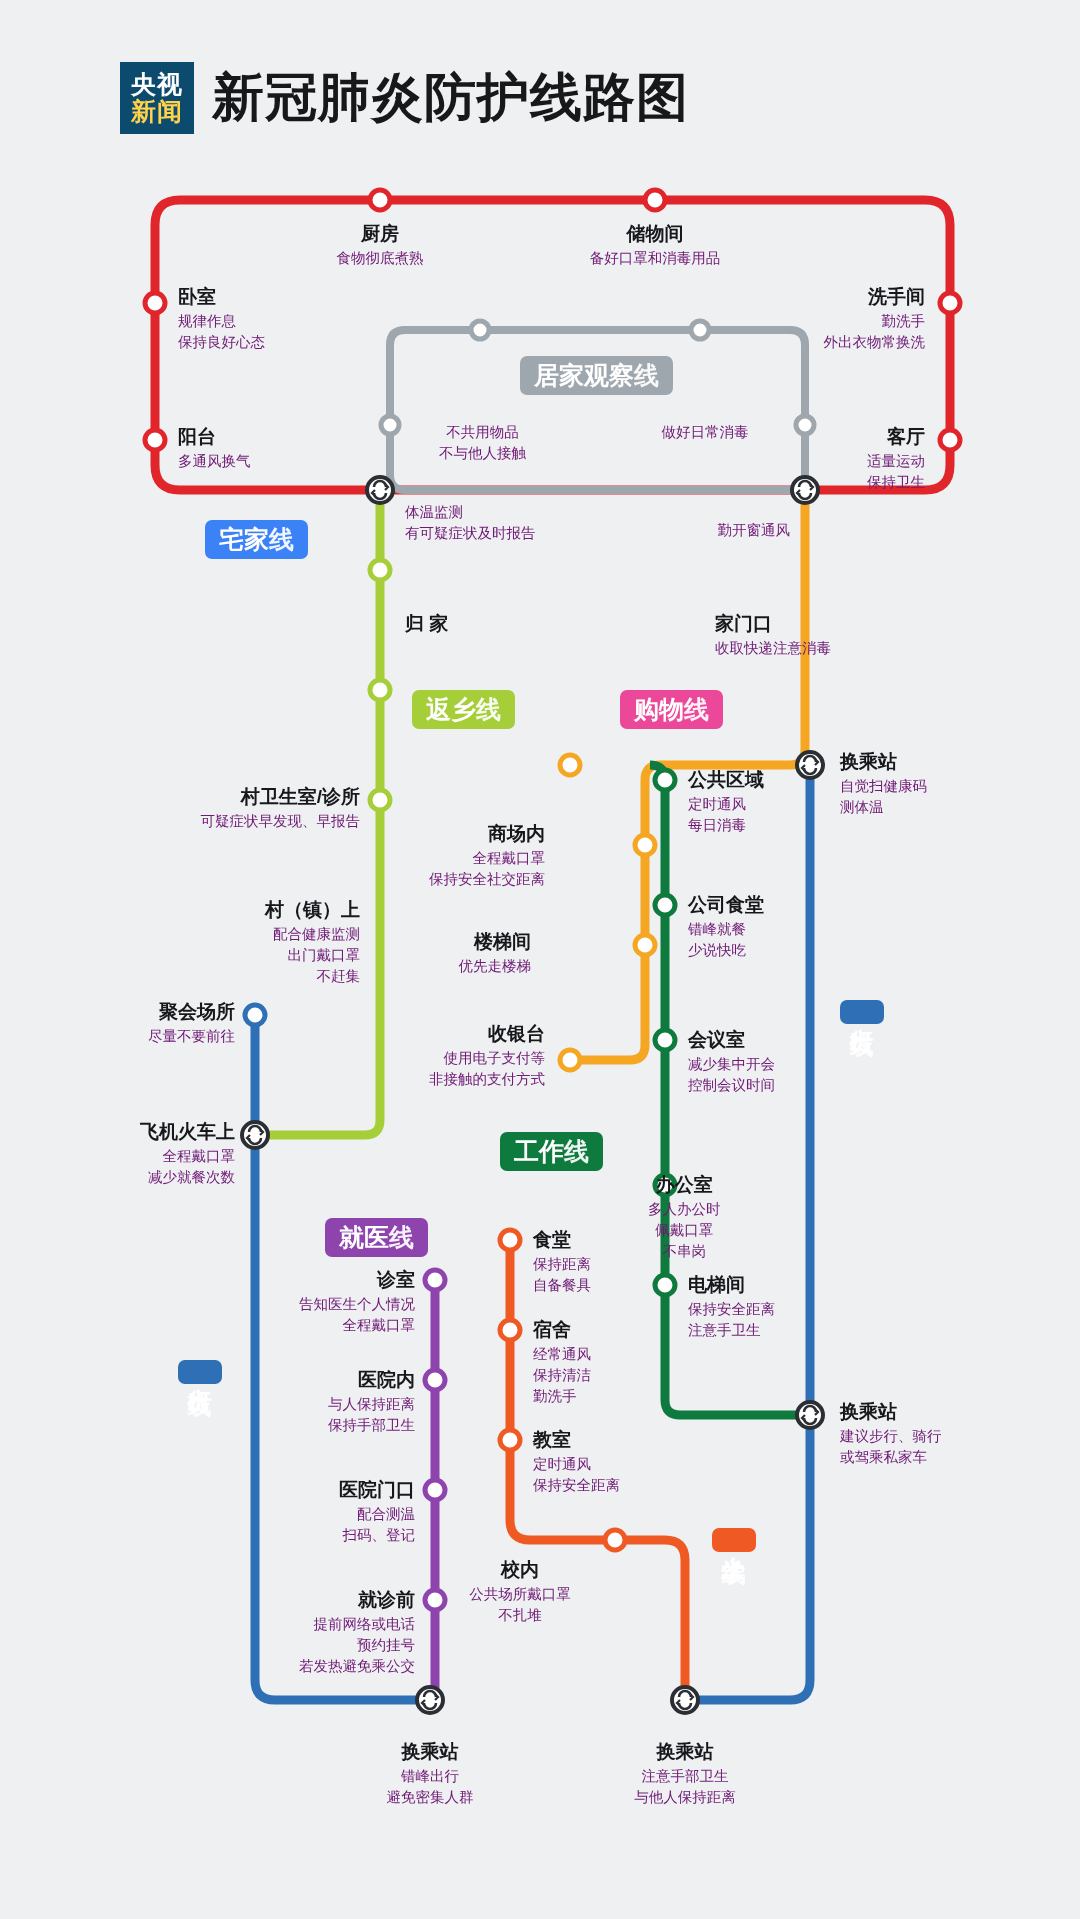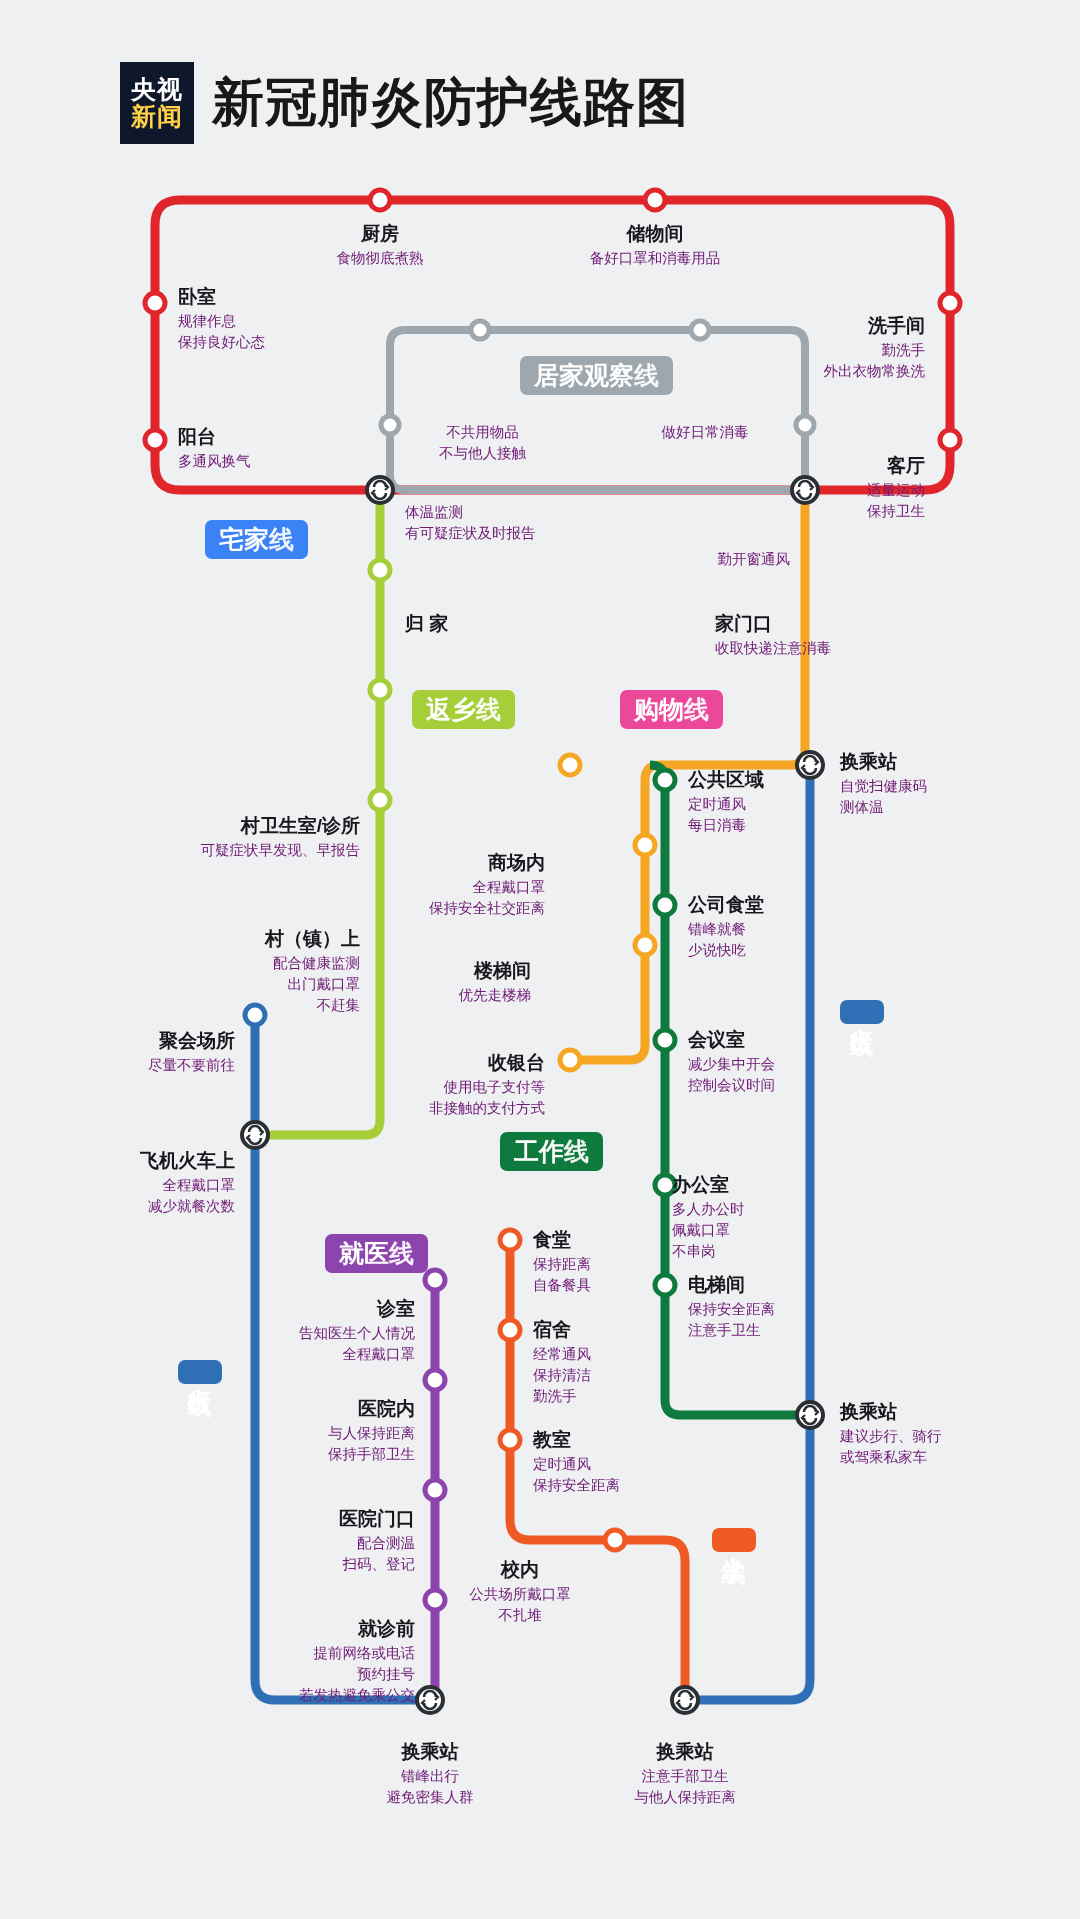--- a/index.html
+++ b/index.html
@@ -9,32 +9,32 @@
     font-family:"Liberation Sans","DejaVu Sans",sans-serif;
     position:relative;
     overflow:hidden;
   }
   .canvas{position:absolute;inset:0;}
   svg.lines{position:absolute;left:0;top:0;width:1080px;height:1919px;}
 
   
   .header{position:absolute;left:120px;top:62px;display:flex;align-items:center;gap:18px;}
   .logo{
-    width:74px;height:82px;background:#0f172a;color:#fff;
+    width:74px;height:72px;background:#0c4a6e;color:#fff;
     display:flex;flex-direction:column;align-items:center;justify-content:center;
     font-size:25px;font-weight:bold;line-height:1.08;letter-spacing:1px;
   }
   .logo .l2{color:#ffd24a;}
   .title{font-size:52px;font-weight:bold;color:#17181a;letter-spacing:1px;}
 
   
   .st{position:absolute;}
   .st .name{font-size:19px;font-weight:bold;color:#16181b;white-space:nowrap;line-height:1.25;}
   .st .desc{font-size:14.5px;color:#701a75;white-space:nowrap;line-height:1.45;margin-top:2px;}
-  .st.r{text-align:right;margin-top:29px;}
+  .st.r{text-align:right;}
   .st.c{text-align:center;}
   .st.l{text-align:left;}
 
   
   .badge{position:absolute;border-radius:7px;padding:7px 14px;font-size:25px;font-weight:bold;color:#fff;white-space:nowrap;line-height:1;}
   .badge .sub{font-weight:bold;opacity:.92;}
   .badge.vert{padding:9px 8px;writing-mode:vertical-rl;text-orientation:upright;letter-spacing:2px;font-size:24px;line-height:1.15;}
 
   .b-home{background:#3b82f6;}
   .b-obs{background:#9ea7ad;margin-top:14px;}
@@ -143,21 +143,21 @@
   </div>
   <div class="badge b-return" style="left:412px;top:690px;">
     <span>返乡</span><span class="sub">线</span>
   </div>
   <div class="badge b-shop" style="left:620px;top:690px;">
     <span>购物</span><span class="sub">线</span>
   </div>
   <div class="badge b-work" style="left:500px;top:1132px;">
     <span>工作</span><span class="sub">线</span>
   </div>
-  <div class="badge b-med" style="left:325px;top:1218px;margin-top:16px;">
+  <div class="badge b-med" style="left:325px;top:1218px;">
     <span>就医</span><span class="sub">线</span>
   </div>
   <div class="badge b-school vert" style="left:712px;top:1528px;">
     <span>上学</span><span class="sub">线</span>
   </div>
   <div class="badge b-travel vert" style="left:840px;top:1000px;">
     <span>出行</span><span class="sub">线</span>
   </div>
   <div class="badge b-travel vert" style="left:178px;top:1360px;">
     <span>出行</span><span class="sub">线</span>
@@ -258,21 +258,21 @@
   <div class="st l" style="left:688px;top:893px;">
     <div class="name">公司食堂</div>
     <div class="desc" style="white-space:pre-line">错峰就餐
 少说快吃</div>
   </div>
   <div class="st l" style="left:688px;top:1028px;">
     <div class="name">会议室</div>
     <div class="desc" style="white-space:pre-line">减少集中开会
 控制会议时间</div>
   </div>
-  <div class="st l" style="left:672px;top:1173px;">
+  <div class="st l" style="left:648px;top:1173px;text-align:center;">
     <div class="name">办公室</div>
     <div class="desc" style="white-space:pre-line">多人办公时
 佩戴口罩
 不串岗</div>
   </div>
   <div class="st l" style="left:688px;top:1273px;">
     <div class="name">电梯间</div>
     <div class="desc" style="white-space:pre-line">保持安全距离
 注意手卫生</div>
   </div>

